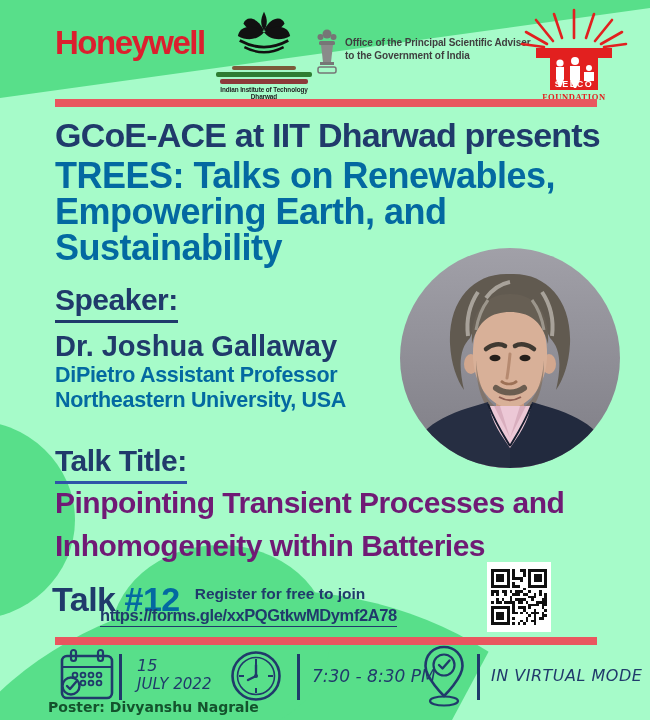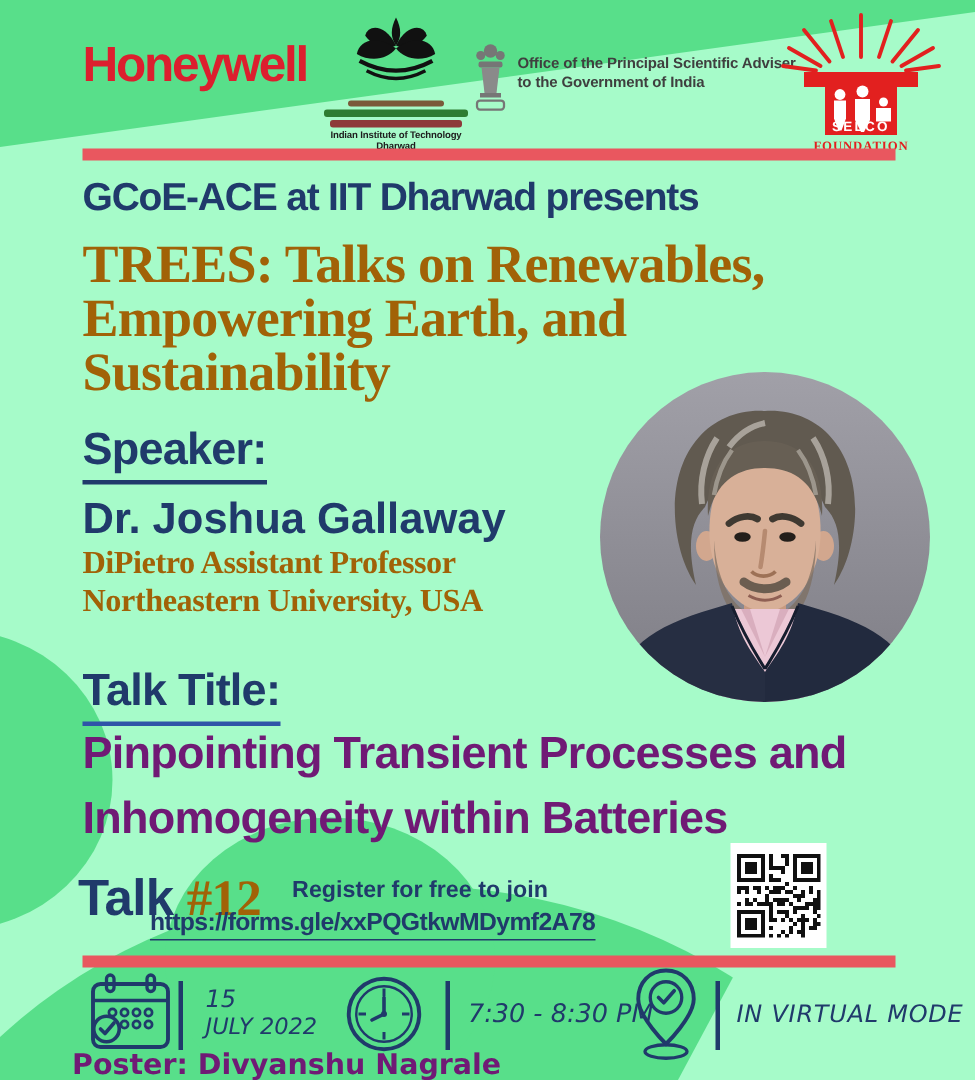--- a/index.html
+++ b/index.html
@@ -2,41 +2,41 @@
 <html><head>
 <meta charset="utf-8">
 <style>
   html,body{margin:0;padding:0;}
   body{width:650px;height:720px;position:relative;overflow:hidden;
        font-family:"Liberation Sans",sans-serif;background:#A6FBC9;}
   .abs{position:absolute;}
   .bgsvg{position:absolute;left:0;top:0;z-index:0;}
   .z{z-index:2;}
   .navy{color:#203A6B;}
-  .coral{color:#a16207;font-family:Liberation Serif, serif;}
+  .coral{color:#0369a1;}
   .olive{color:#701a75;}
   .hline{position:absolute;height:8px;background:#E9575F;z-index:2;}
-  .h-presents{left:55px;top:116px;font-size:26px;font-weight:bold;letter-spacing:-0.8px;}
+  .h-presents{left:55px;top:116px;font-size:34px;font-weight:bold;letter-spacing:-0.8px;}
   .h-series{left:55px;top:158px;font-size:36px;font-weight:bold;line-height:36px;letter-spacing:-0.5px;}
   .h-label{font-size:30px;font-weight:bold;letter-spacing:-0.5px;}
   .h-label .ul{display:inline-block;border-bottom:3.5px solid #203A6B;padding-bottom:3px;}
   .h-label .ul2{display:inline-block;border-bottom:3.5px solid #2F54A8;padding-bottom:3px;}
   .h-name{left:55px;top:330px;font-size:29px;font-weight:bold;}
   .h-affil{left:55px;top:363px;font-size:21.5px;font-weight:bold;line-height:25px;letter-spacing:-0.3px;}
   .h-title{left:55px;top:481px;font-size:30px;font-weight:bold;line-height:43px;letter-spacing:-0.5px;}
   .talk12{left:52px;top:580px;font-size:34px;font-weight:bold;letter-spacing:-0.5px;}
   .reg{left:130px;top:585px;width:300px;text-align:center;font-size:15.5px;font-weight:bold;}
   .regurl{left:100px;top:606px;width:360px;font-size:16.5px;font-weight:bold;letter-spacing:-0.4px;}
   .regurl span{display:inline-block;border-bottom:1.5px solid #203A6B;padding-bottom:1px;}
   .qrbox{left:487px;top:562px;width:64px;height:70px;background:#ffffff;z-index:3;
          display:flex;align-items:center;justify-content:center;}
   .photo{left:400px;top:248px;width:220px;height:220px;border-radius:50%;overflow:hidden;z-index:3;}
   .divider{position:absolute;width:3px;height:46px;background:#203A6B;z-index:3;}
   .ital{font-family:"DejaVu Sans",sans-serif;font-style:italic;color:#203A6B;z-index:3;}
-  .credit{left:48px;top:699px;font-size:19px;font-weight:600;color:#701a75;z-index:3;
+  .credit{left:48px;top:699px;font-size:14px;font-weight:600;color:#14532d;z-index:3;
           font-family:"DejaVu Sans",sans-serif;}
   .hw{left:55px;top:24px;font-size:33px;font-weight:bold;letter-spacing:-1.5px;color:#DC1F2E;z-index:2;}
   .iit{left:210px;top:10px;width:108px;text-align:center;z-index:2;}
   .iit .sq{height:4px;border-radius:2px;margin:2px auto 0;}
   .iitcap{font-size:6.4px;font-weight:bold;color:#1d1d1d;margin-top:2px;letter-spacing:-0.1px;}
   .psa{left:316px;top:28px;z-index:2;display:flex;align-items:flex-start;}
   .psatxt{margin-left:7px;margin-top:8px;font-size:10px;font-weight:600;color:#3f3f3f;line-height:13px;letter-spacing:-0.1px;}
   .selco{left:520px;top:8px;z-index:2;}
 </style>
 </head>

